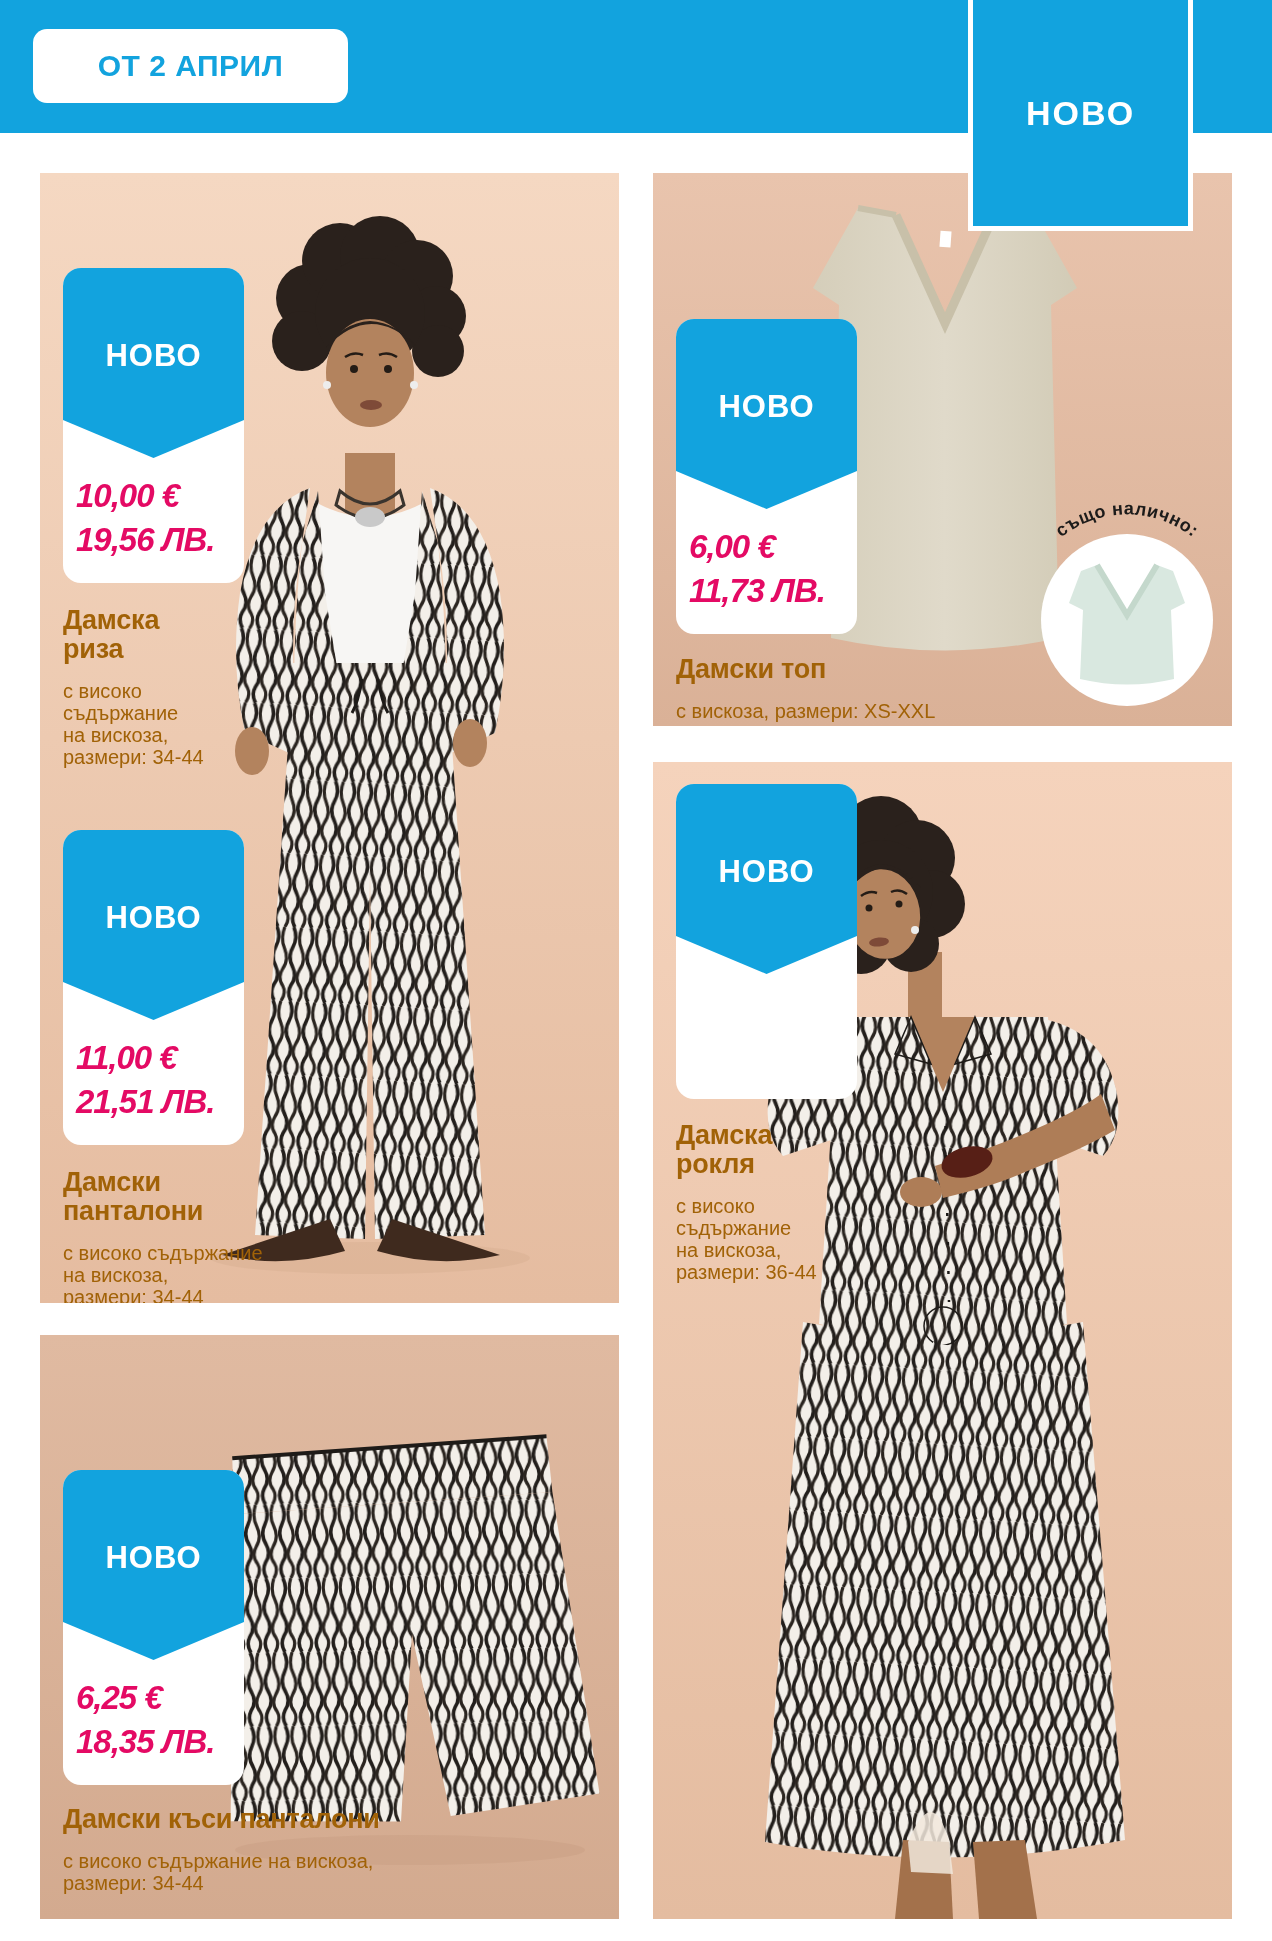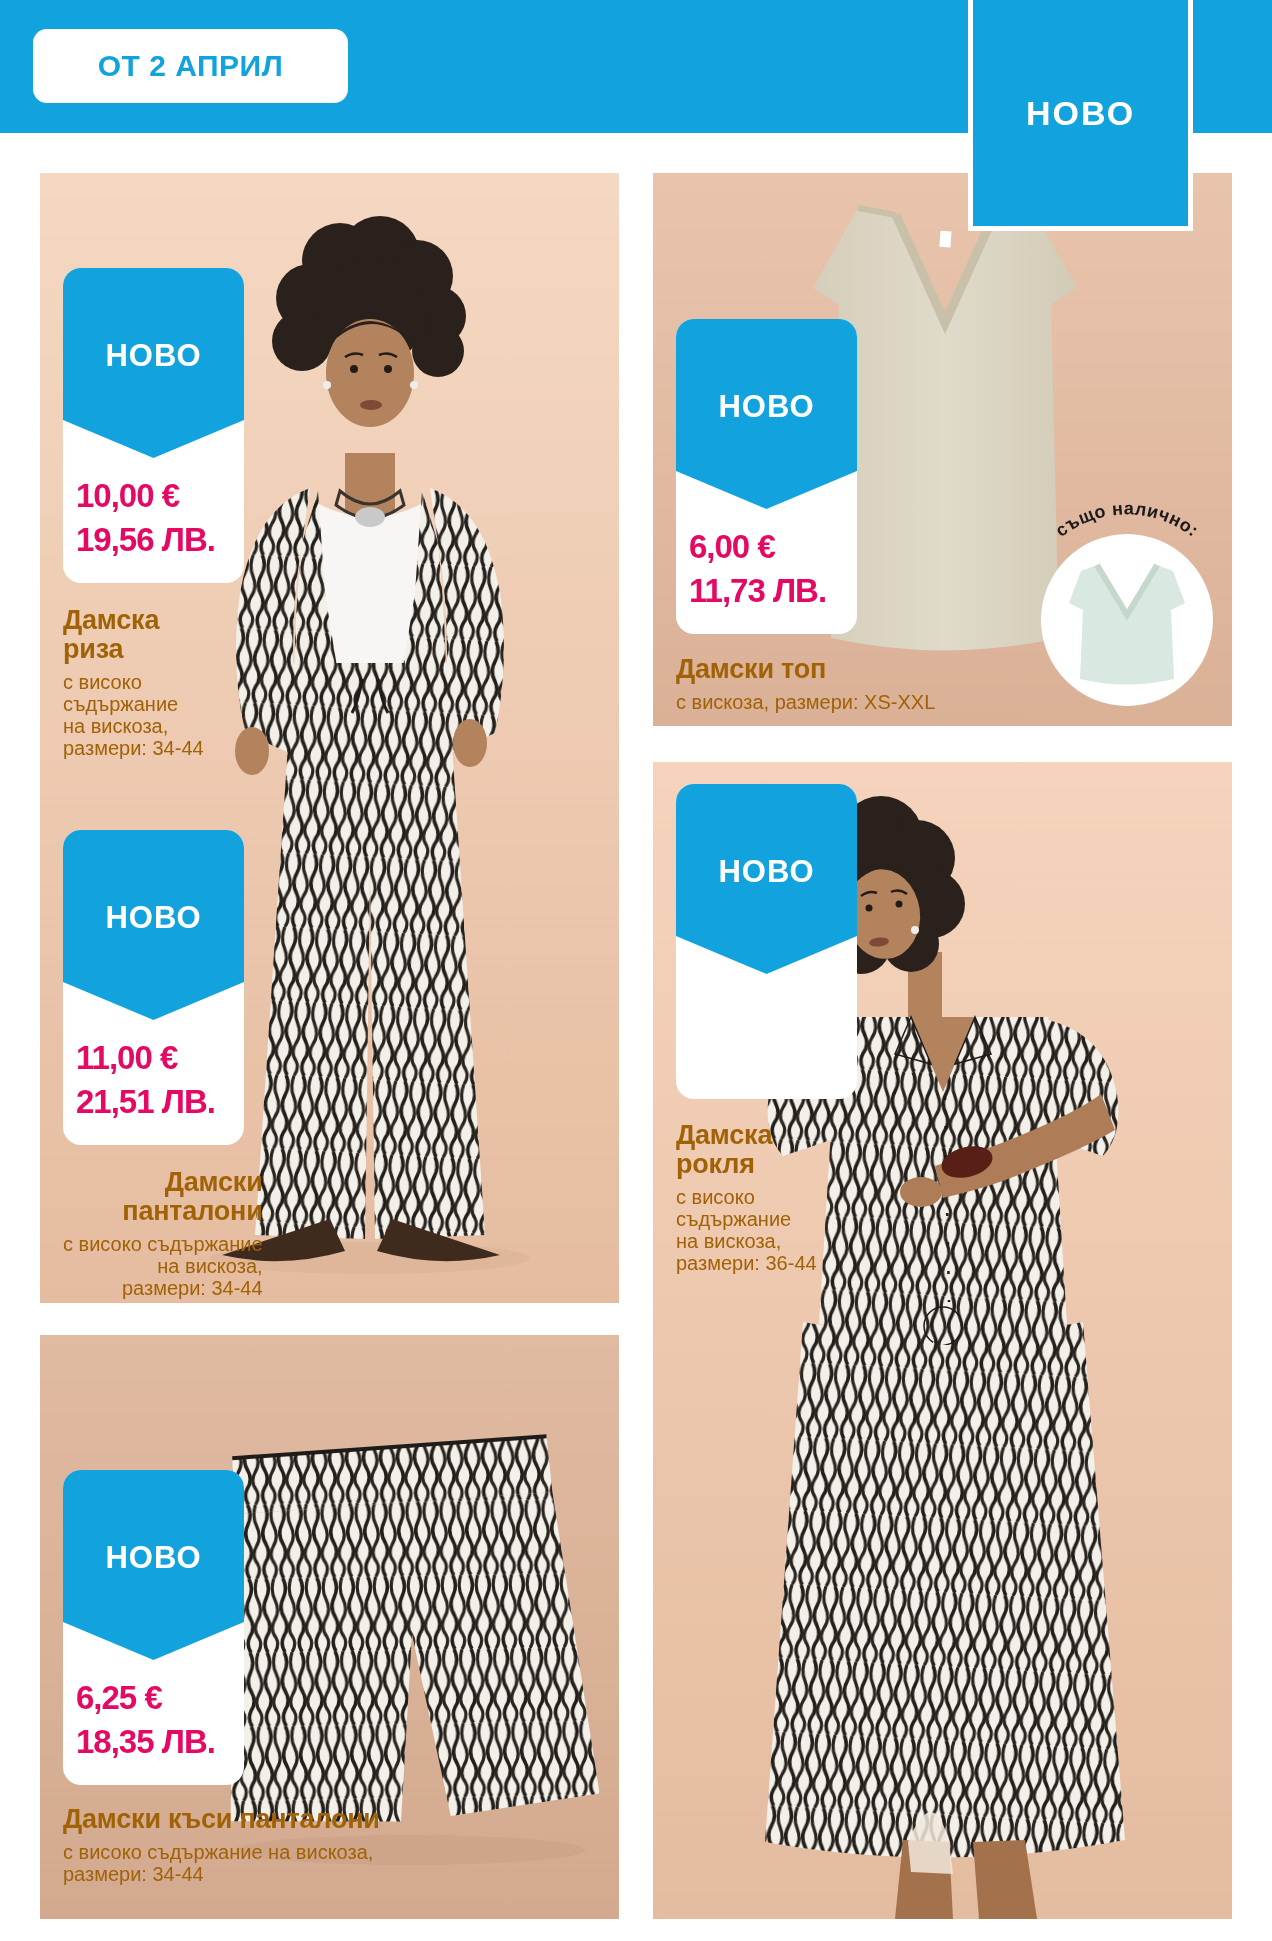--- a/index.html
+++ b/index.html
@@ -22,32 +22,32 @@
   #card-dress   {left:653px;top:762px; width:579px;height:1157px;}
   .photo{position:absolute;left:0;top:0;z-index:1;}
   
   .price-tag{position:absolute;width:181px;height:315px;background:#fff;border-radius:18px;
         z-index:3;overflow:hidden;}
   .flag{position:absolute;left:0;top:0;right:0;height:190px;background:#12A3DE;
         clip-path:polygon(0 0,100% 0,100% 80%,50% 100%,0 80%);}
   .flag-label{position:absolute;left:0;top:70px;width:100%;text-align:center;color:#fff;
         font-weight:bold;font-size:31px;letter-spacing:1px;}
   .prices{position:absolute;left:13px;top:206px;color:#E40A64;font-weight:bold;
-        font-size:33px;line-height:44px;letter-spacing:-1px;white-space:nowrap;}
+        font-size:33px;line-height:44px;letter-spacing:-1px;white-space:nowrap;font-style:italic;}
   #tag-shirt   {left:23px;top:95px;}
   #tag-trousers{left:23px;top:657px;}
   #tag-top     {left:23px;top:146px;}
   #tag-shorts  {left:23px;top:135px;}
   #tag-dress   {left:23px;top:22px;}
   
   .caption{position:absolute;left:23px;z-index:3;color:#a16207;}
   .caption .t{font-size:27px;font-weight:bold;line-height:29px;letter-spacing:-.2px;}
-  .caption .d{font-size:20px;line-height:22px;margin-top:7px;}
+  .caption .d{font-size:20px;line-height:22px;margin-top:16px;}
   #cap-shirt   {top:433px;}
-  #cap-trousers{top:995px;text-align:right;}
+  #cap-trousers{top:995px;}
   #cap-top     {top:482px;}
   #cap-shorts  {top:470px;}
   #cap-dress   {top:359px;}
 </style>
 </head>
 <body>
 
 <div id="page">
 
   <svg width="0" height="0" style="position:absolute" aria-hidden="true">

